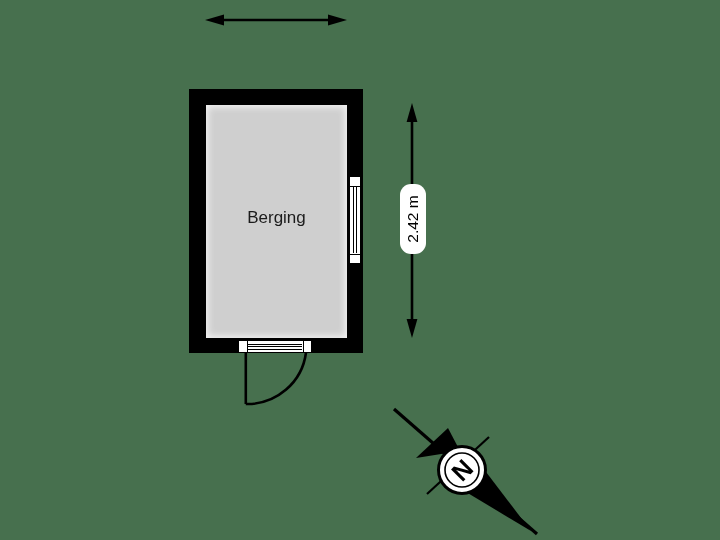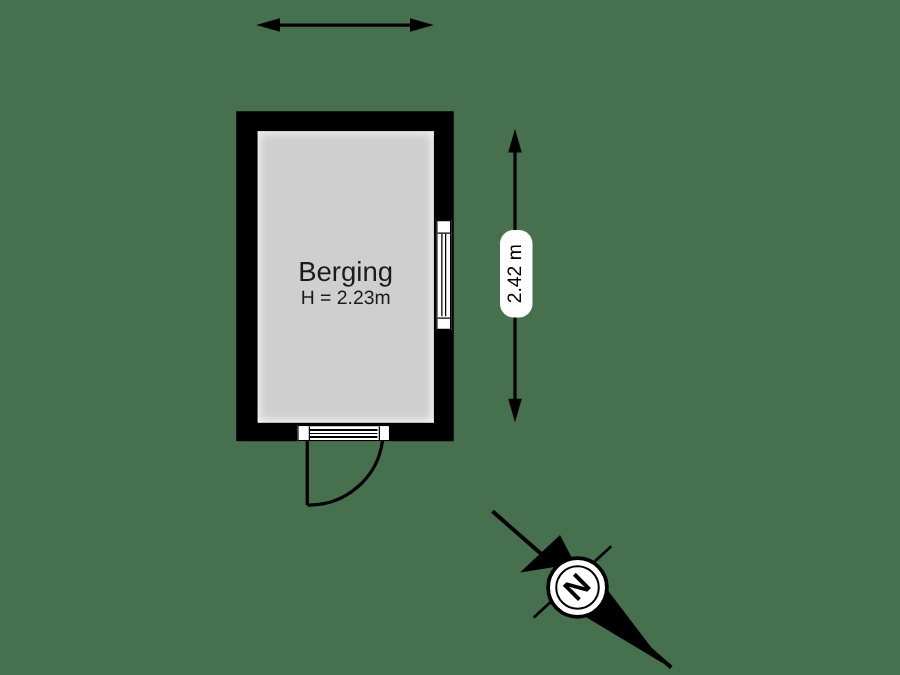--- a/index.html
+++ b/index.html
@@ -17,21 +17,21 @@
   }
   .room-floor{
     position:absolute;left:206px;top:105px;width:141px;height:233px;
     background:#cfcfcf;
     box-shadow:inset 0 0 7px 2px rgba(255,255,255,0.75);
   }
   .room-label-group{
     position:absolute;left:206px;top:206px;width:141px;
     text-align:center;color:#1b1b1b;
   }
-  .room-name{font-size:22px;line-height:23px;}
+  .room-name{font-size:17px;line-height:23px;}
   .room-area{font-size:15.5px;line-height:20px;}
   .room-height{font-size:15.5px;line-height:20px;}
 
   
   .window{
     position:absolute;left:349px;top:176px;width:12px;height:88px;
     background:#fff;border:1.5px solid #000;box-sizing:border-box;
   }
   .window .cap-top{position:absolute;left:0;right:0;top:0;height:8.5px;border-bottom:1.4px solid #000;}
   .window .cap-bottom{position:absolute;left:0;right:0;bottom:0;height:8.5px;border-top:1.4px solid #000;}
@@ -76,21 +76,20 @@
 </head>
 <body>
 
 <div class="stage">
 
   <div class="wall-outline"></div>
   <div class="room-floor"></div>
 
   <div class="room-label-group">
     <div class="room-name">Berging</div>
-    <div class="room-height">H = 2.23m</div>
   </div>
 
   <div class="window">
     <div class="cap-top"></div>
     <div class="cap-bottom"></div>
     <div class="glazing"></div>
   </div>
 
   <div class="door">
     <div class="jamb-left"></div>

